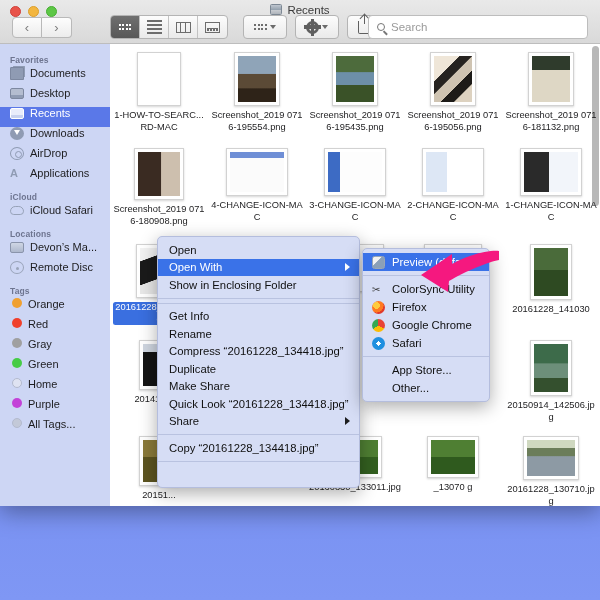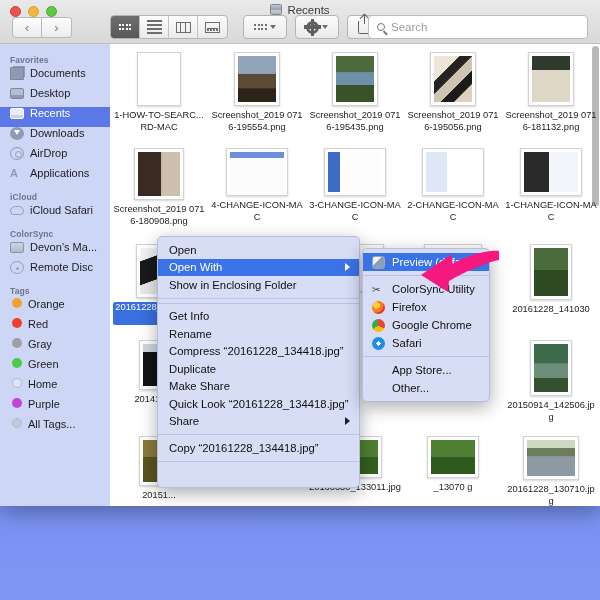--- a/index.html
+++ b/index.html
@@ -329,21 +329,21 @@
       </div>
       <div class="sb-item">
         <span class="sb-ic ic-app">A</span>
         <span>Applications</span>
       </div>
       <div class="sb-head">iCloud</div>
       <div class="sb-item">
         <span class="sb-ic ic-cloud"></span>
         <span>iCloud Safari</span>
       </div>
-      <div class="sb-head">ColorSync</div>
+      <div class="sb-head">Locations</div>
       <div class="sb-item">
         <span class="sb-ic ic-disk"></span>
         <span>Devon’s Ma...</span>
       </div>
       <div class="sb-item">
         <span class="sb-ic ic-disc"></span>
         <span>Remote Disc</span>
       </div>
       <div class="sb-head">Tags</div>
       <div class="sb-item">

